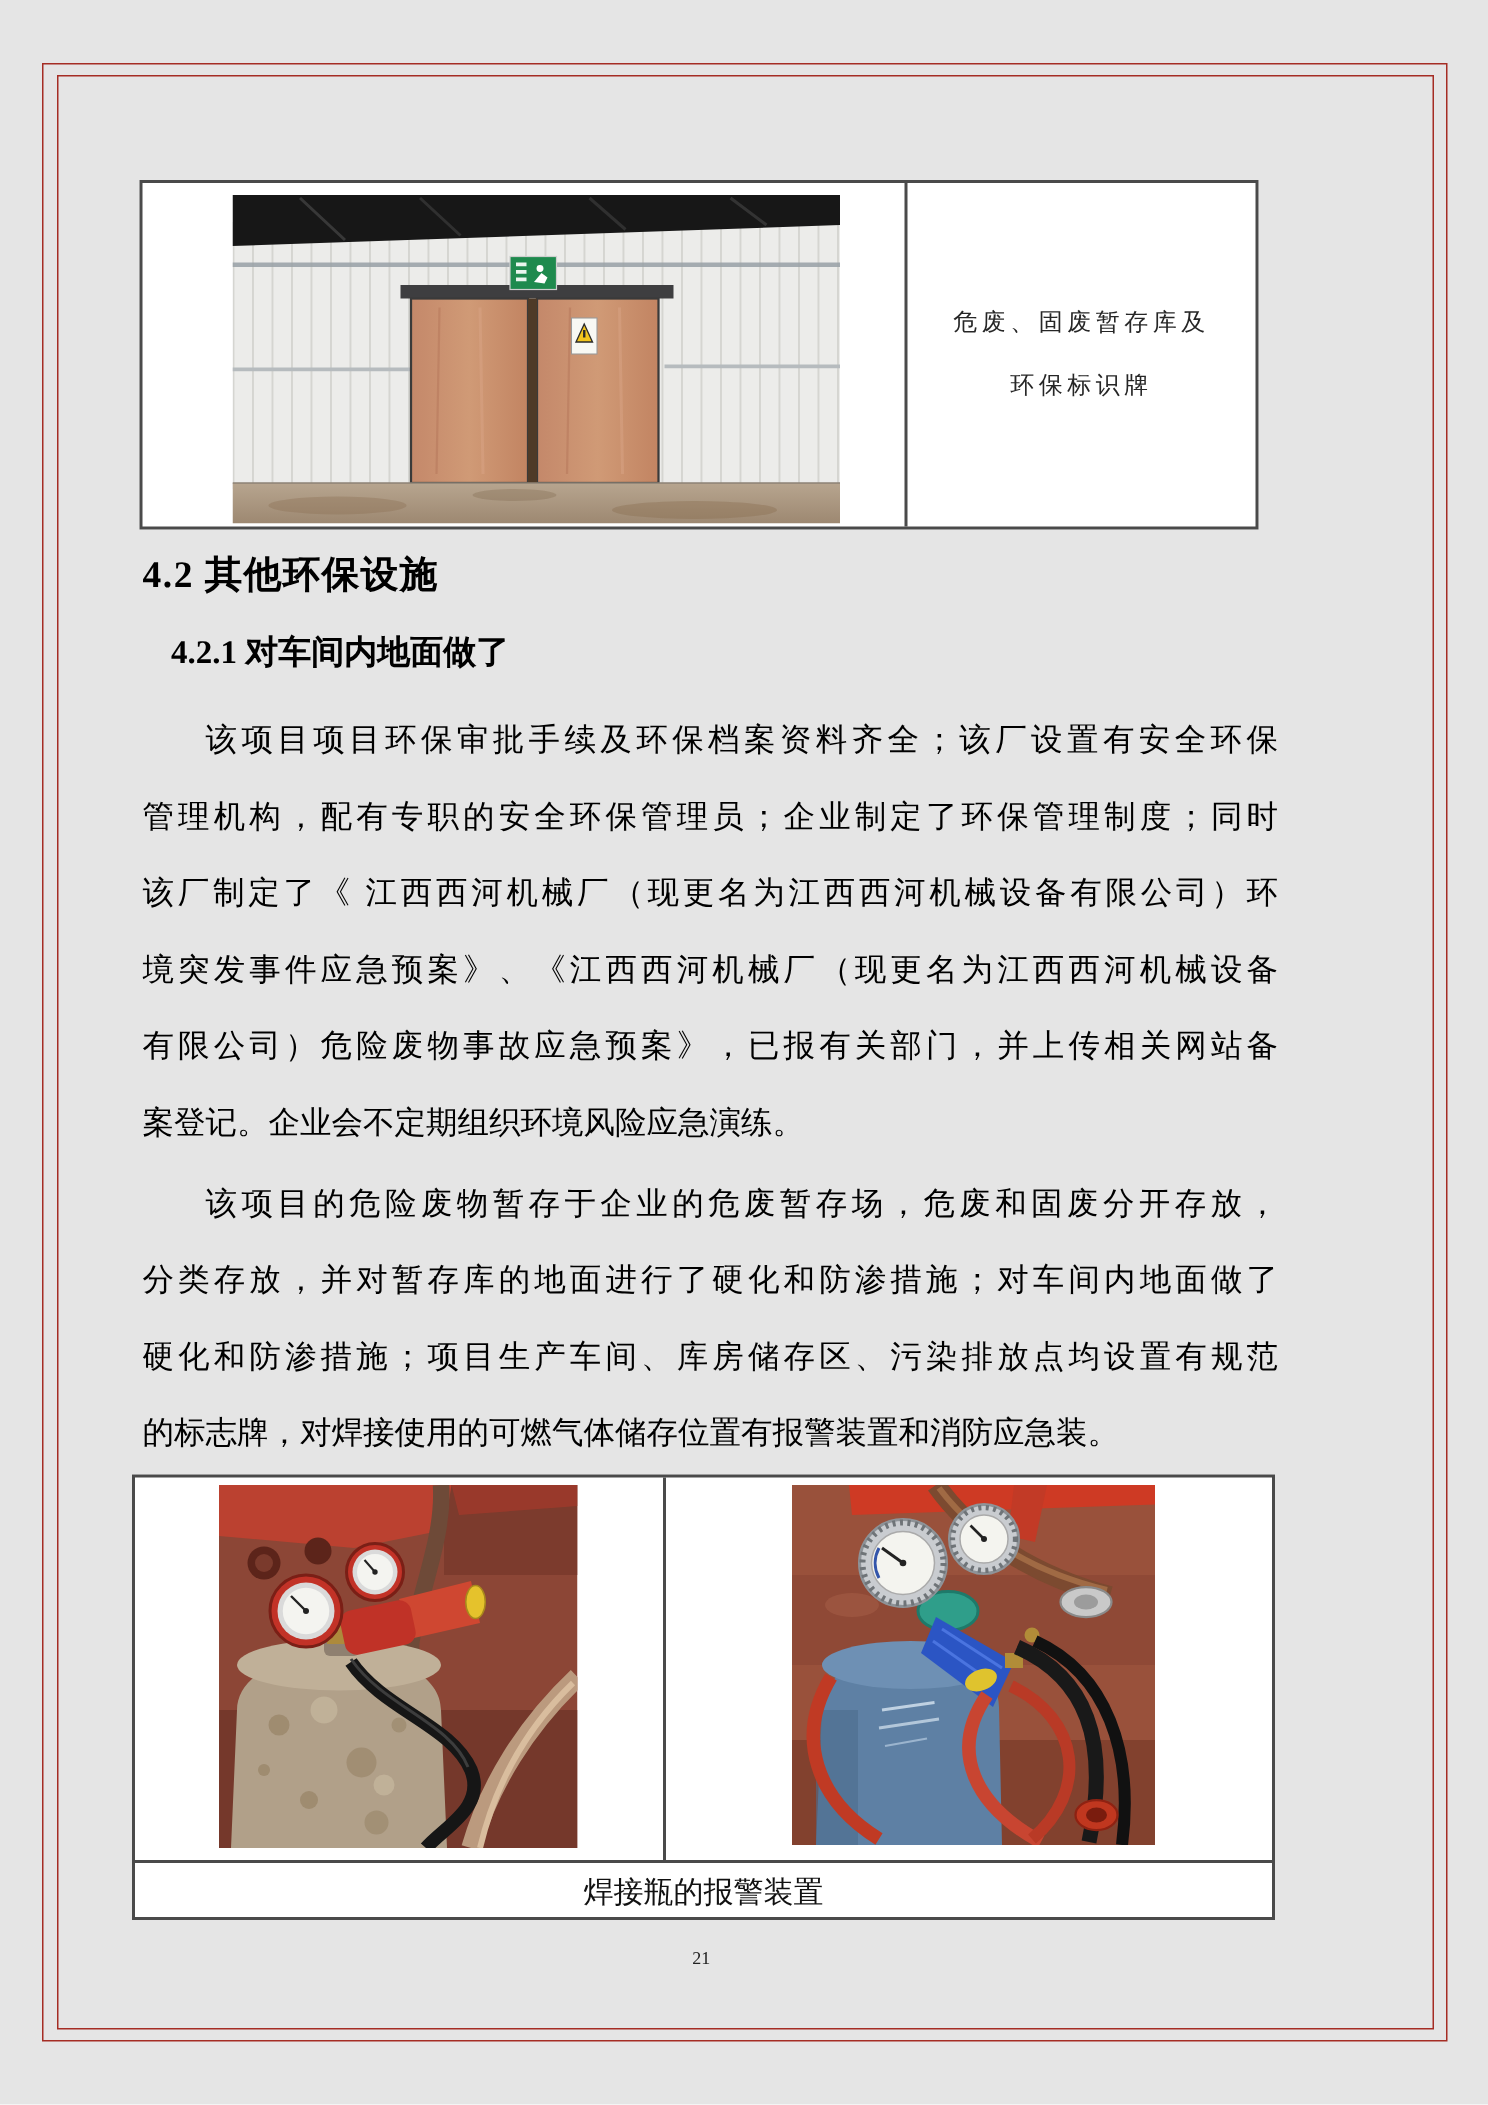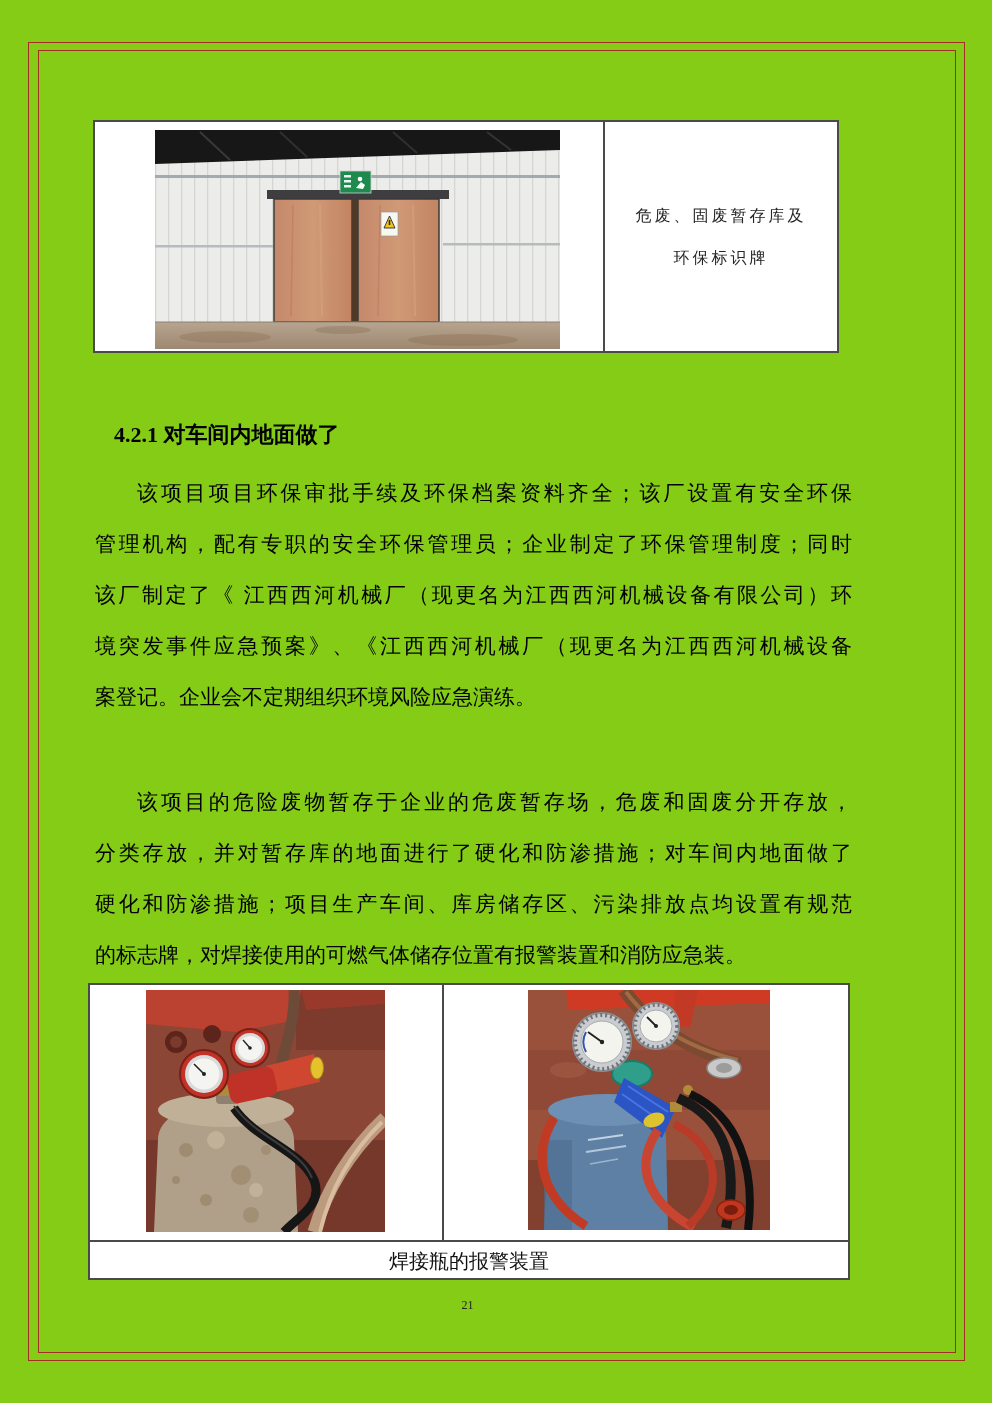--- a/index.html
+++ b/index.html
@@ -1,19 +1,19 @@
 <!DOCTYPE html>
 <html><head>
 <meta charset="utf-8">
 <style>
   html,body{margin:0;padding:0;background:#ffffff;}
   #page{
     position:relative;
     width:992px;height:1403px;
-    background:#84cc16;
+    background:#e5e5e5;
     font-family:"Liberation Serif","DejaVu Serif",serif;
     color:#000;
     overflow:hidden;
   }
   .frame{position:absolute;border:1px solid #a52d24;pointer-events:none;}
   #frame-outer{left:28px;top:42px;width:935px;height:1317px;}
   #frame-inner{left:38px;top:50px;width:916px;height:1301px;}
 
   
   #table-top{
@@ -156,27 +156,29 @@
     </svg>
 
     <div class="col-divider"></div>
 
     <div class="caption-cell">
       <div class="cap-line">危废、固废暂存库及</div>
       <div class="cap-line">环保标识牌</div>
     </div>
   </div>
 
+  <div class="h1">4.2 其他环保设施</div>
   <div class="h2">4.2.1 对车间内地面做了</div>
 
   <div id="para1" class="para">
     <div class="pline first">该项目项目环保审批手续及环保档案资料齐全；该厂设置有安全环保</div>
     <div class="pline">管理机构，配有专职的安全环保管理员；企业制定了环保管理制度；同时</div>
     <div class="pline">该厂制定了《 江西西河机械厂（现更名为江西西河机械设备有限公司）环</div>
     <div class="pline">境突发事件应急预案》、《江西西河机械厂（现更名为江西西河机械设备</div>
+    <div class="pline">有限公司）危险废物事故应急预案》，已报有关部门，并上传相关网站备</div>
     <div class="pline last">案登记。企业会不定期组织环境风险应急演练。</div>
   </div>
 
   <div id="para2" class="para">
     <div class="pline first">该项目的危险废物暂存于企业的危废暂存场，危废和固废分开存放，</div>
     <div class="pline">分类存放，并对暂存库的地面进行了硬化和防渗措施；对车间内地面做了</div>
     <div class="pline">硬化和防渗措施；项目生产车间、库房储存区、污染排放点均设置有规范</div>
     <div class="pline last">的标志牌，对焊接使用的可燃气体储存位置有报警装置和消防应急装。</div>
   </div>
 

